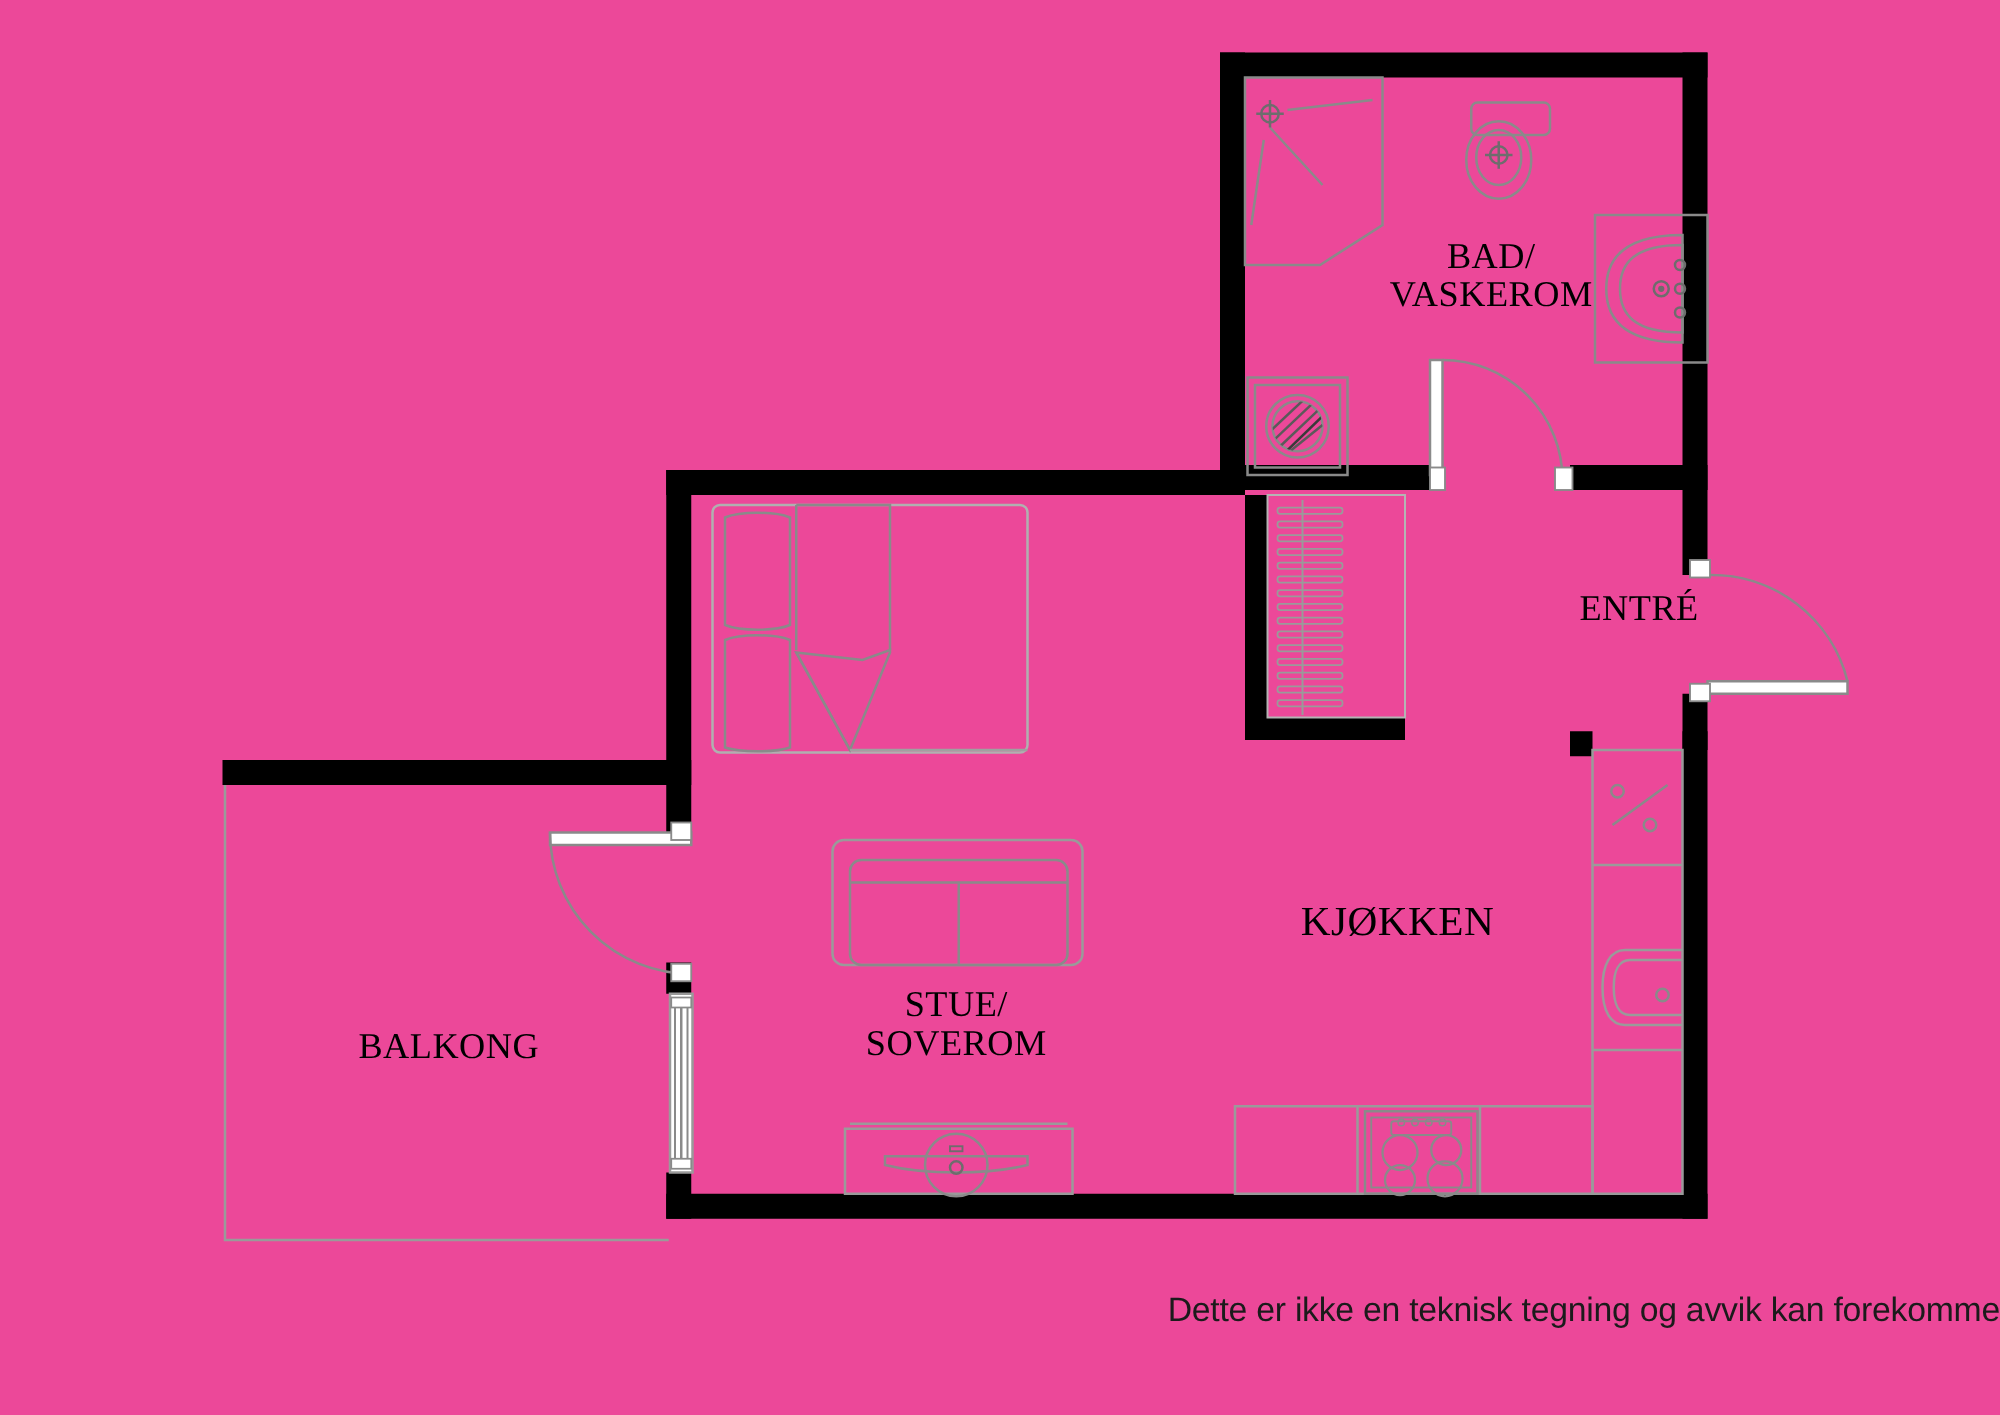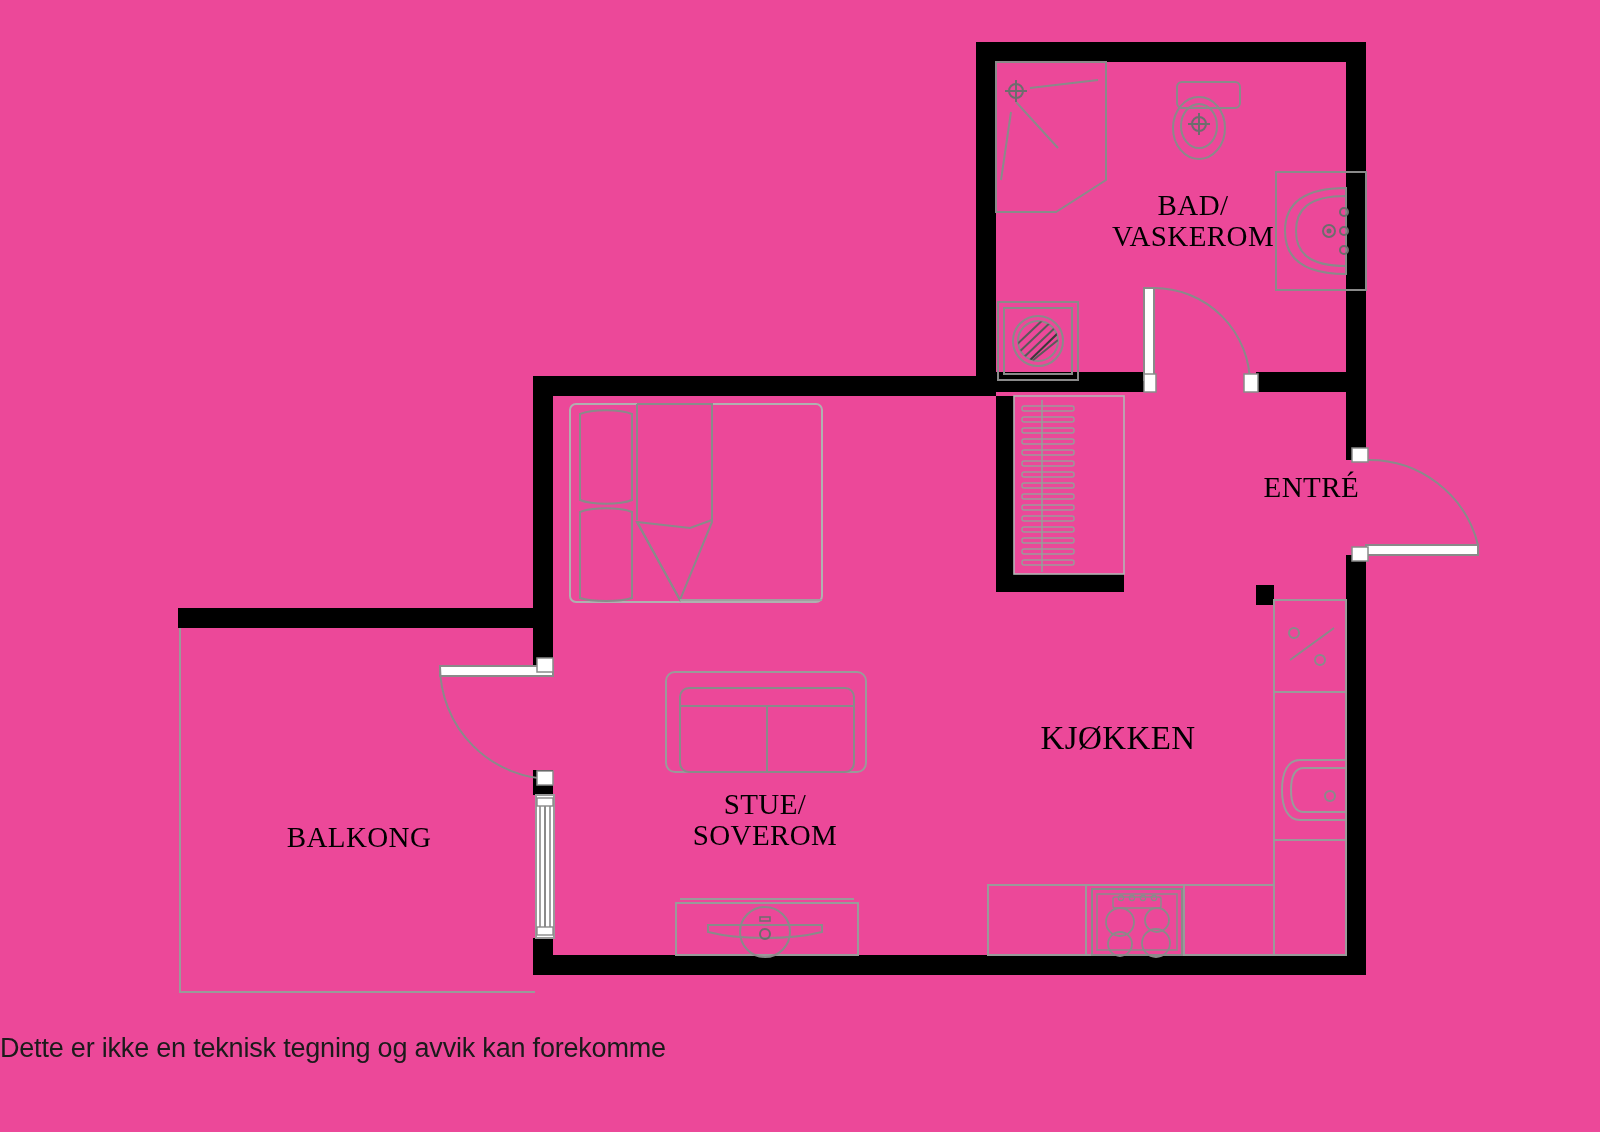--- a/index.html
+++ b/index.html
@@ -31,21 +31,21 @@
     text-align: center;
     line-height: 1.08;
     white-space: pre-line;
     letter-spacing: 0.4px;
     pointer-events: none;
   }
   .caption {
     position: absolute;
     left: 0;
     width: 1600px;
-    text-align: left;
+    text-align: right;
     font-family: "Liberation Sans", sans-serif;
     font-size: 27px;
     color: #1b1b1b;
     letter-spacing: -0.2px;
   }
 </style>
 </head>
 <body>
 
 <div id="page">

